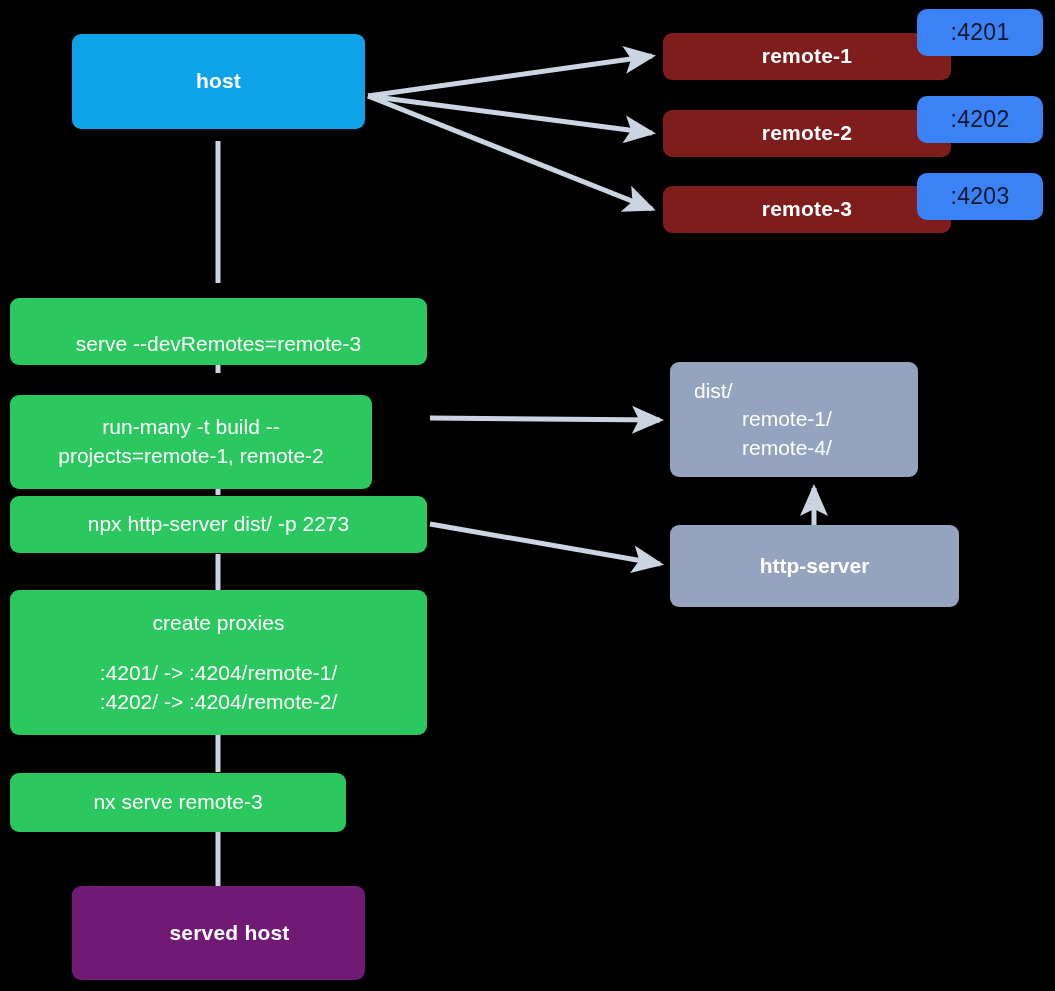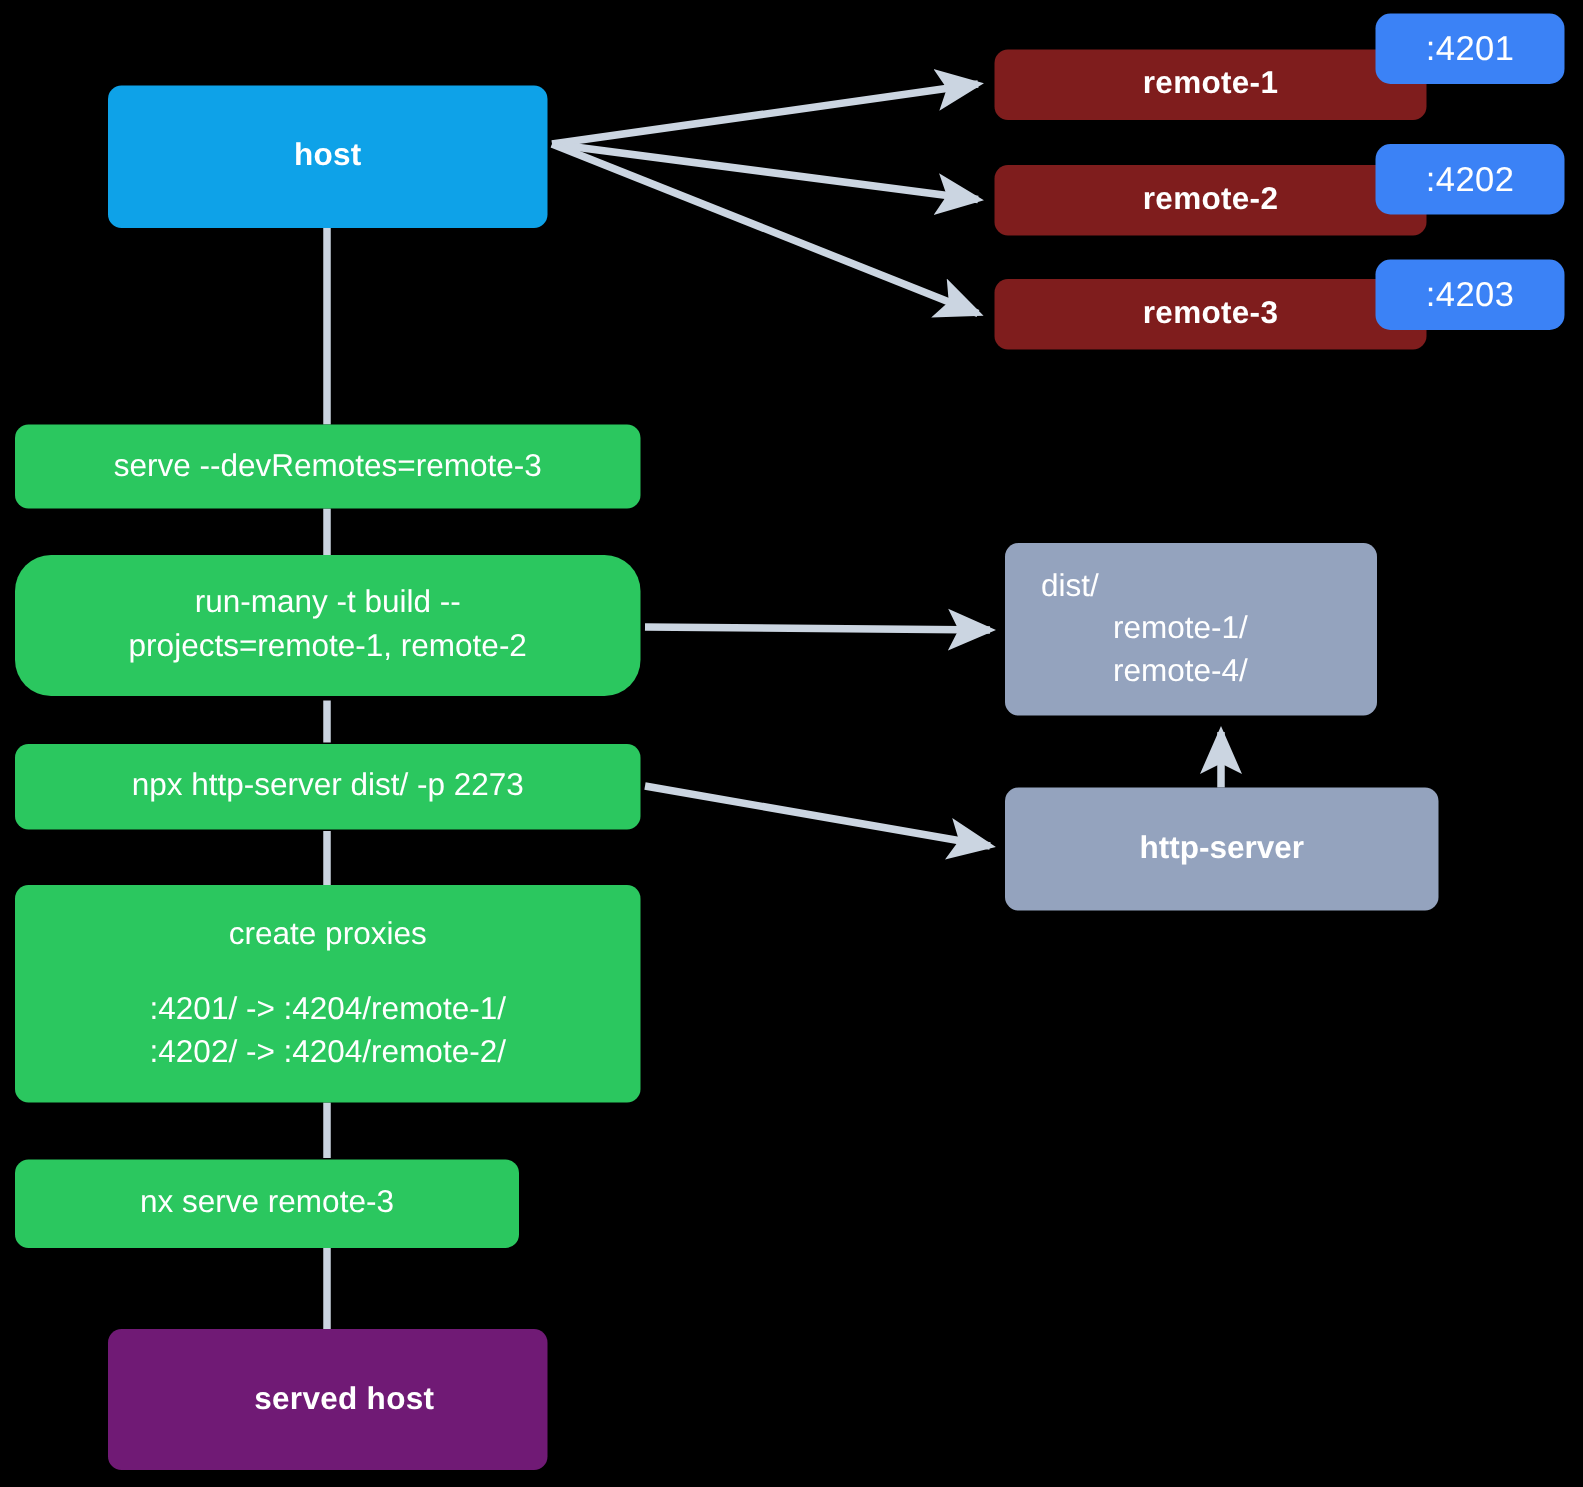--- a/index.html
+++ b/index.html
@@ -71,21 +71,21 @@
     background: #2BC75F;
     font-size: 21px;
     font-weight: normal;
     padding: 6px 14px;
   }
   .badge {
     position: absolute;
     box-sizing: border-box;
     border-radius: 10px;
     background: #3B82F6;
-    color: #ffffff;
+    color: #0f172a;
     font-size: 23px;
     display: flex;
     align-items: center;
     justify-content: center;
     letter-spacing: 0.3px;
   }
   .cmd-line { display: block; }
   .cmd-gap { display: block; height: 22px; }
   .dist-block {
     align-items: flex-start;
@@ -123,21 +123,21 @@
       <path d="M368,96 L652,209" marker-end="url(#arrowhead)"></path>
     </g>
 
     <path d="M430,418 L660,420" stroke="#CBD5E1" stroke-width="5" fill="none" marker-end="url(#arrowhead)"></path>
 
     <path d="M430,524 L660,564" stroke="#CBD5E1" stroke-width="5" fill="none" marker-end="url(#arrowhead)"></path>
 
     <path d="M814,525 L814,488" stroke="#CBD5E1" stroke-width="5" fill="none" marker-end="url(#arrowhead)"></path>
   </svg>
 
-  <div class="node node-host" style="left:72px; top:57px; width:293px; height:95px;">
+  <div class="node node-host" style="left:72px; top:34px; width:293px; height:95px;">
     <span>host</span>
   </div>
 
   <div class="node node-remote" style="left:663px; top:33px; width:288px; height:47px;">
     <span>remote-1</span>
   </div>
   <div class="badge" style="left:917px; top:9px; width:126px; height:47px;">
     <span>:4201</span>
   </div>
 
@@ -148,25 +148,25 @@
     <span>:4202</span>
   </div>
 
   <div class="node node-remote" style="left:663px; top:186px; width:288px; height:47px;">
     <span>remote-3</span>
   </div>
   <div class="badge" style="left:917px; top:173px; width:126px; height:47px;">
     <span>:4203</span>
   </div>
 
-  <div class="node node-cmd" style="left:10px; top:283px; width:417px; height:56px;">
+  <div class="node node-cmd" style="left:10px; top:298px; width:417px; height:67px;justify-content:flex-end;">
     <span class="cmd-line">serve --devRemotes=remote-3</span>
   </div>
 
-  <div class="node node-cmd" style="left:10px; top:370px; width:417px; height:94px;border-radius:24px;">
+  <div class="node node-cmd" style="left:10px; top:395px; width:362px; height:94px;">
     <span class="cmd-line">run-many -t build --</span>
     <span class="cmd-line">projects=remote-1, remote-2</span>
   </div>
 
   <div class="node node-cmd" style="left:10px; top:496px; width:417px; height:57px;">
     <span class="cmd-line">npx http-server dist/ -p 2273</span>
   </div>
 
   <div class="node node-cmd" style="left:10px; top:590px; width:417px; height:145px;">
     <span class="cmd-line">create proxies</span>

